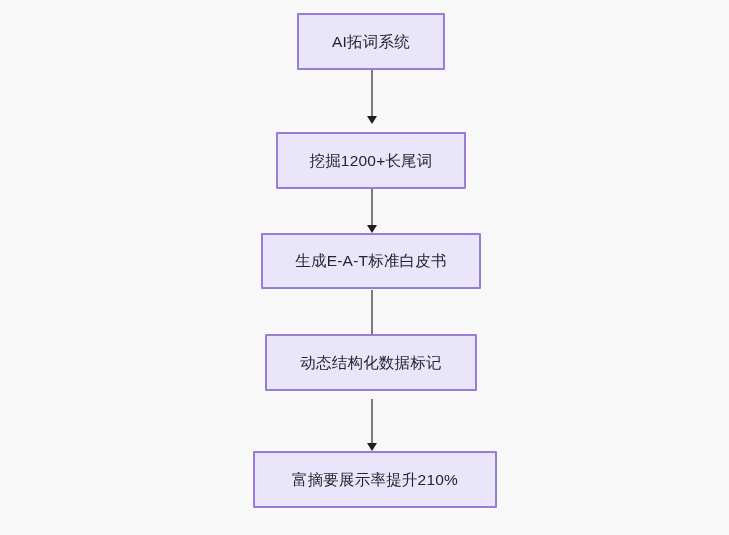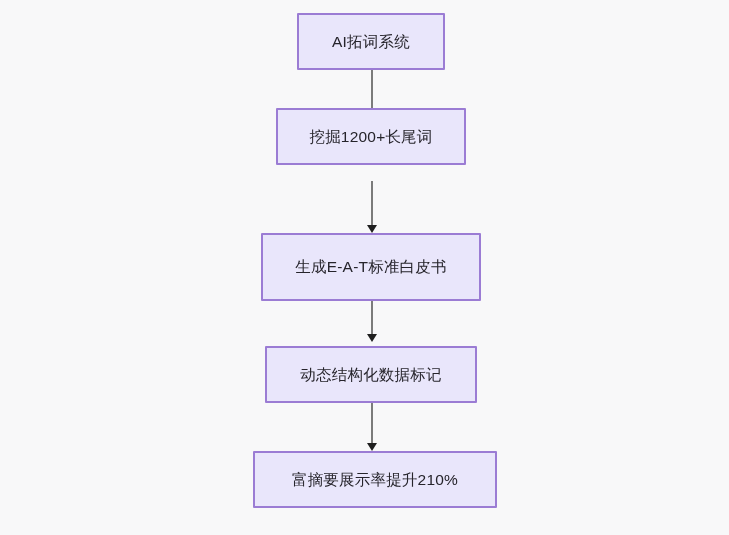--- a/index.html
+++ b/index.html
@@ -79,29 +79,29 @@
 
   <div class="edge" style="left:371px; top:399px; height:52px;">
     <div class="edge-line" style="height:46px;"></div>
     <div class="edge-arrow" style="top:44px;"></div>
   </div>
 
   <div class="node" style="left:297px; top:13px; width:148px; height:57px;">
     <span class="node-label">AI拓词系统</span>
   </div>
 
-  <div class="node" style="left:276px; top:108px; width:190px; height:57px;">
+  <div class="node" style="left:276px; top:132px; width:190px; height:57px;">
     <span class="node-label">挖掘1200+长尾词</span>
   </div>
 
-  <div class="node" style="left:261px; top:233px; width:220px; height:68px;">
+  <div class="node" style="left:261px; top:233px; width:220px; height:56px;">
     <span class="node-label">生成E-A-T标准白皮书</span>
   </div>
 
-  <div class="node" style="left:265px; top:346px; width:212px; height:57px;">
+  <div class="node" style="left:265px; top:334px; width:212px; height:57px;">
     <span class="node-label">动态结构化数据标记</span>
   </div>
 
   <div class="node" style="left:253px; top:451px; width:244px; height:57px;">
     <span class="node-label">富摘要展示率提升210%</span>
   </div>
 
 </div>
 
 </body></html>

